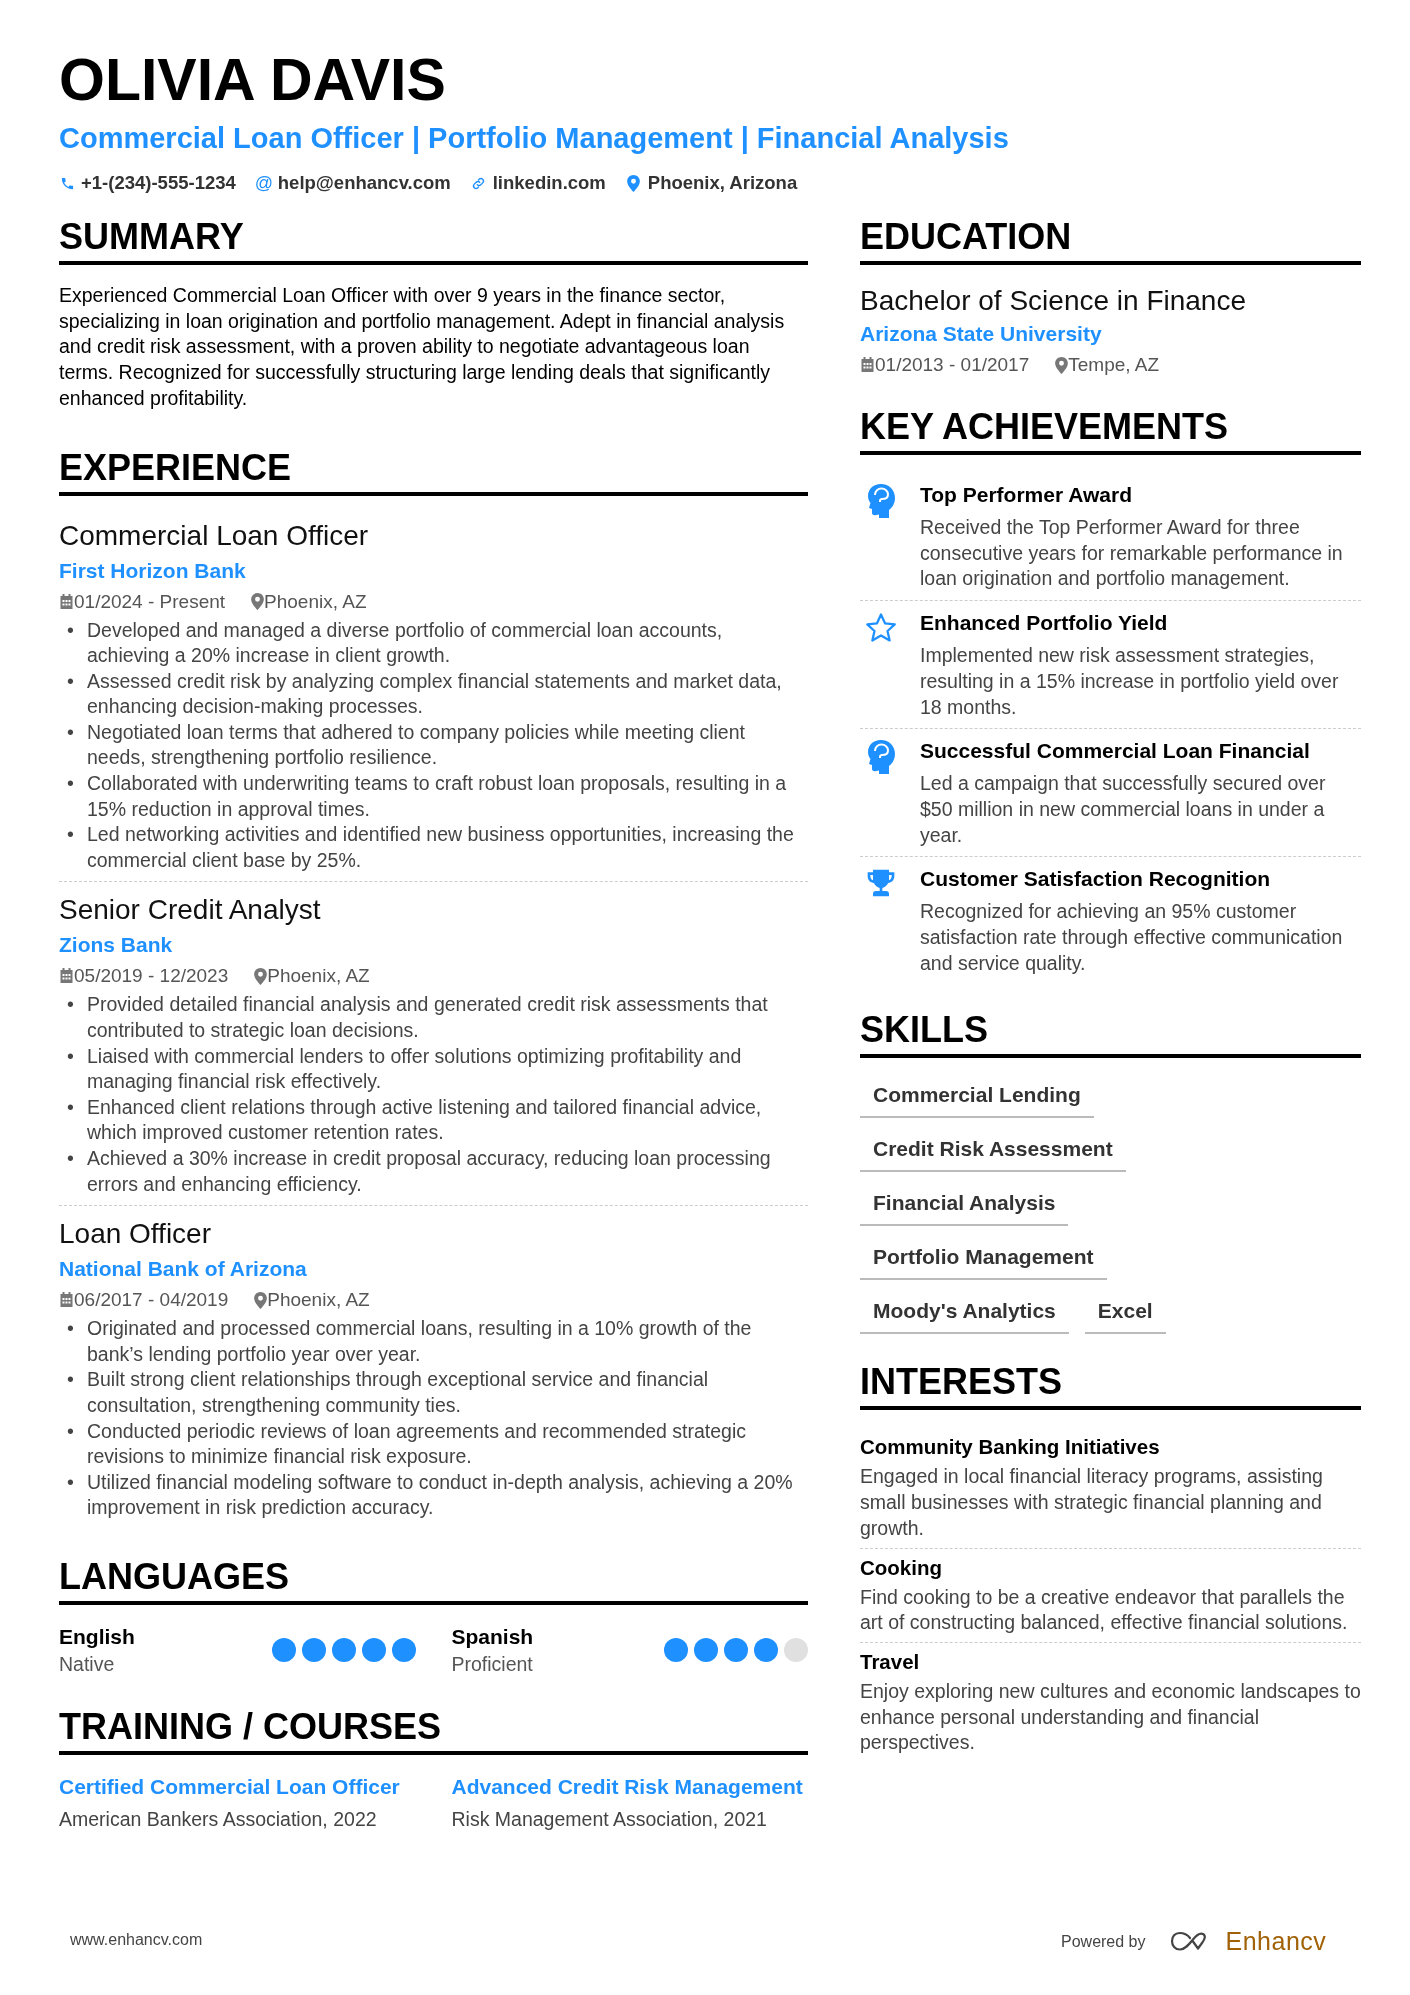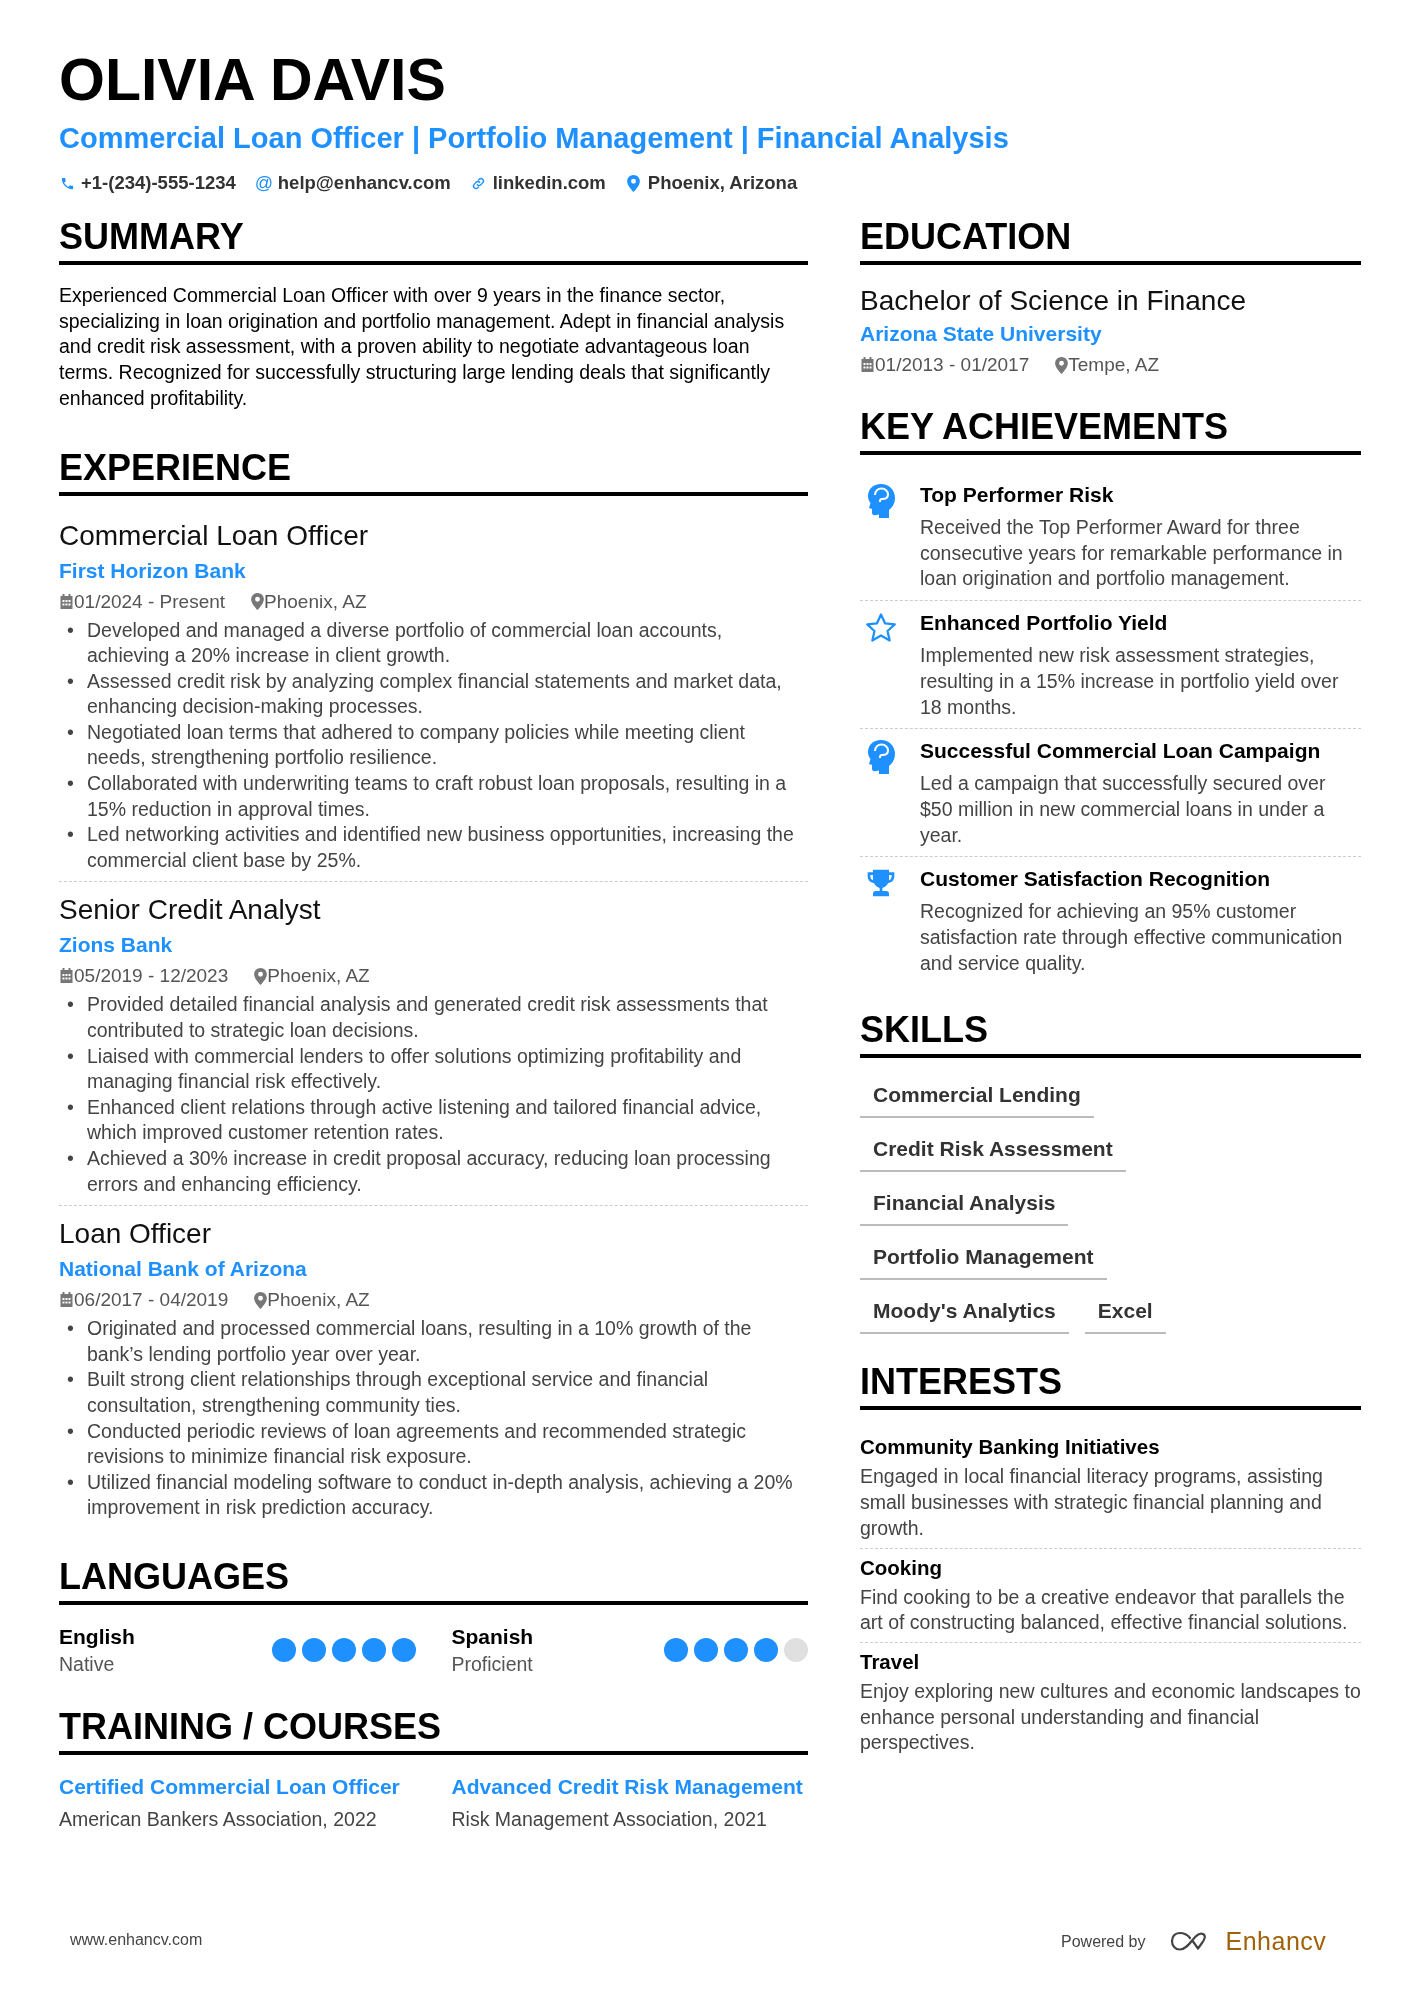--- a/index.html
+++ b/index.html
@@ -313,21 +313,21 @@
     <div class="section-title">KEY ACHIEVEMENTS</div>
 
     <div class="ach">
       <div class="ach-icon">
         <svg width="30" height="36" viewBox="0 0 30 36">
             <path fill="#1E90FF" d="M15 1C7 1 2 6.5 2 13c0 3 1 5 2.5 7L3 25l3 1v4c0 1.5 1.5 2.5 3 2.2l4-.7V35h10v-8c3.5-2.5 6-7 6-12C29 7 23 1 15 1z"></path>
             <path fill="none" stroke="#fff" stroke-width="2" d="M9 12c0-4 3-6.5 6.5-6.5S22 8 22 11.5 19 16 16 16c-1 0-2 1-2 2v1"></path>
           </svg>
       </div>
       <div>
-        <div class="ach-title">Top Performer Risk</div>
+        <div class="ach-title">Top Performer Award</div>
         <div class="ach-desc">Received the Top Performer Award for three consecutive years for remarkable performance in loan origination and portfolio management.</div>
       </div>
     </div>
 
     <div class="ach">
       <div class="ach-icon">
         <svg width="34" height="34" viewBox="0 0 24 24">
             <path fill="none" stroke="#1E90FF" stroke-width="1.6" stroke-linejoin="round" d="M12 2.5l2.9 6.3 6.8.7-5.1 4.6 1.5 6.7L12 17.3 5.9 20.8l1.5-6.7L2.3 9.5l6.8-.7z"></path>
           </svg>
       </div>
@@ -338,21 +338,21 @@
     </div>
 
     <div class="ach">
       <div class="ach-icon">
         <svg width="30" height="36" viewBox="0 0 30 36">
             <path fill="#1E90FF" d="M15 1C7 1 2 6.5 2 13c0 3 1 5 2.5 7L3 25l3 1v4c0 1.5 1.5 2.5 3 2.2l4-.7V35h10v-8c3.5-2.5 6-7 6-12C29 7 23 1 15 1z"></path>
             <path fill="none" stroke="#fff" stroke-width="2" d="M9 12c0-4 3-6.5 6.5-6.5S22 8 22 11.5 19 16 16 16c-1 0-2 1-2 2v1"></path>
           </svg>
       </div>
       <div>
-        <div class="ach-title">Successful Commercial Loan Campaign</div>
+        <div class="ach-title">Successful Commercial Loan Financial</div>
         <div class="ach-desc">Led a campaign that successfully secured over $50 million in new commercial loans in under a year.</div>
       </div>
     </div>
 
     <div class="ach">
       <div class="ach-icon">
         <svg width="32" height="32" viewBox="0 0 24 24">
             <path fill="#1E90FF" d="M6 2h12v2h4v3c0 2.8-2 4.8-4.6 5-1 2-2.6 3.3-4.4 3.7V18h3c1 0 2 .8 2 2v2H6v-2c0-1.2 1-2 2-2h3v-2.3C9.2 15.3 7.6 14 6.6 12 4 11.8 2 9.8 2 7V4h4V2zm-2 4v1c0 1.4.8 2.6 2 3V6H4zm16 0h-2v4c1.2-.4 2-1.6 2-3V6z"></path>
           </svg>
       </div>

